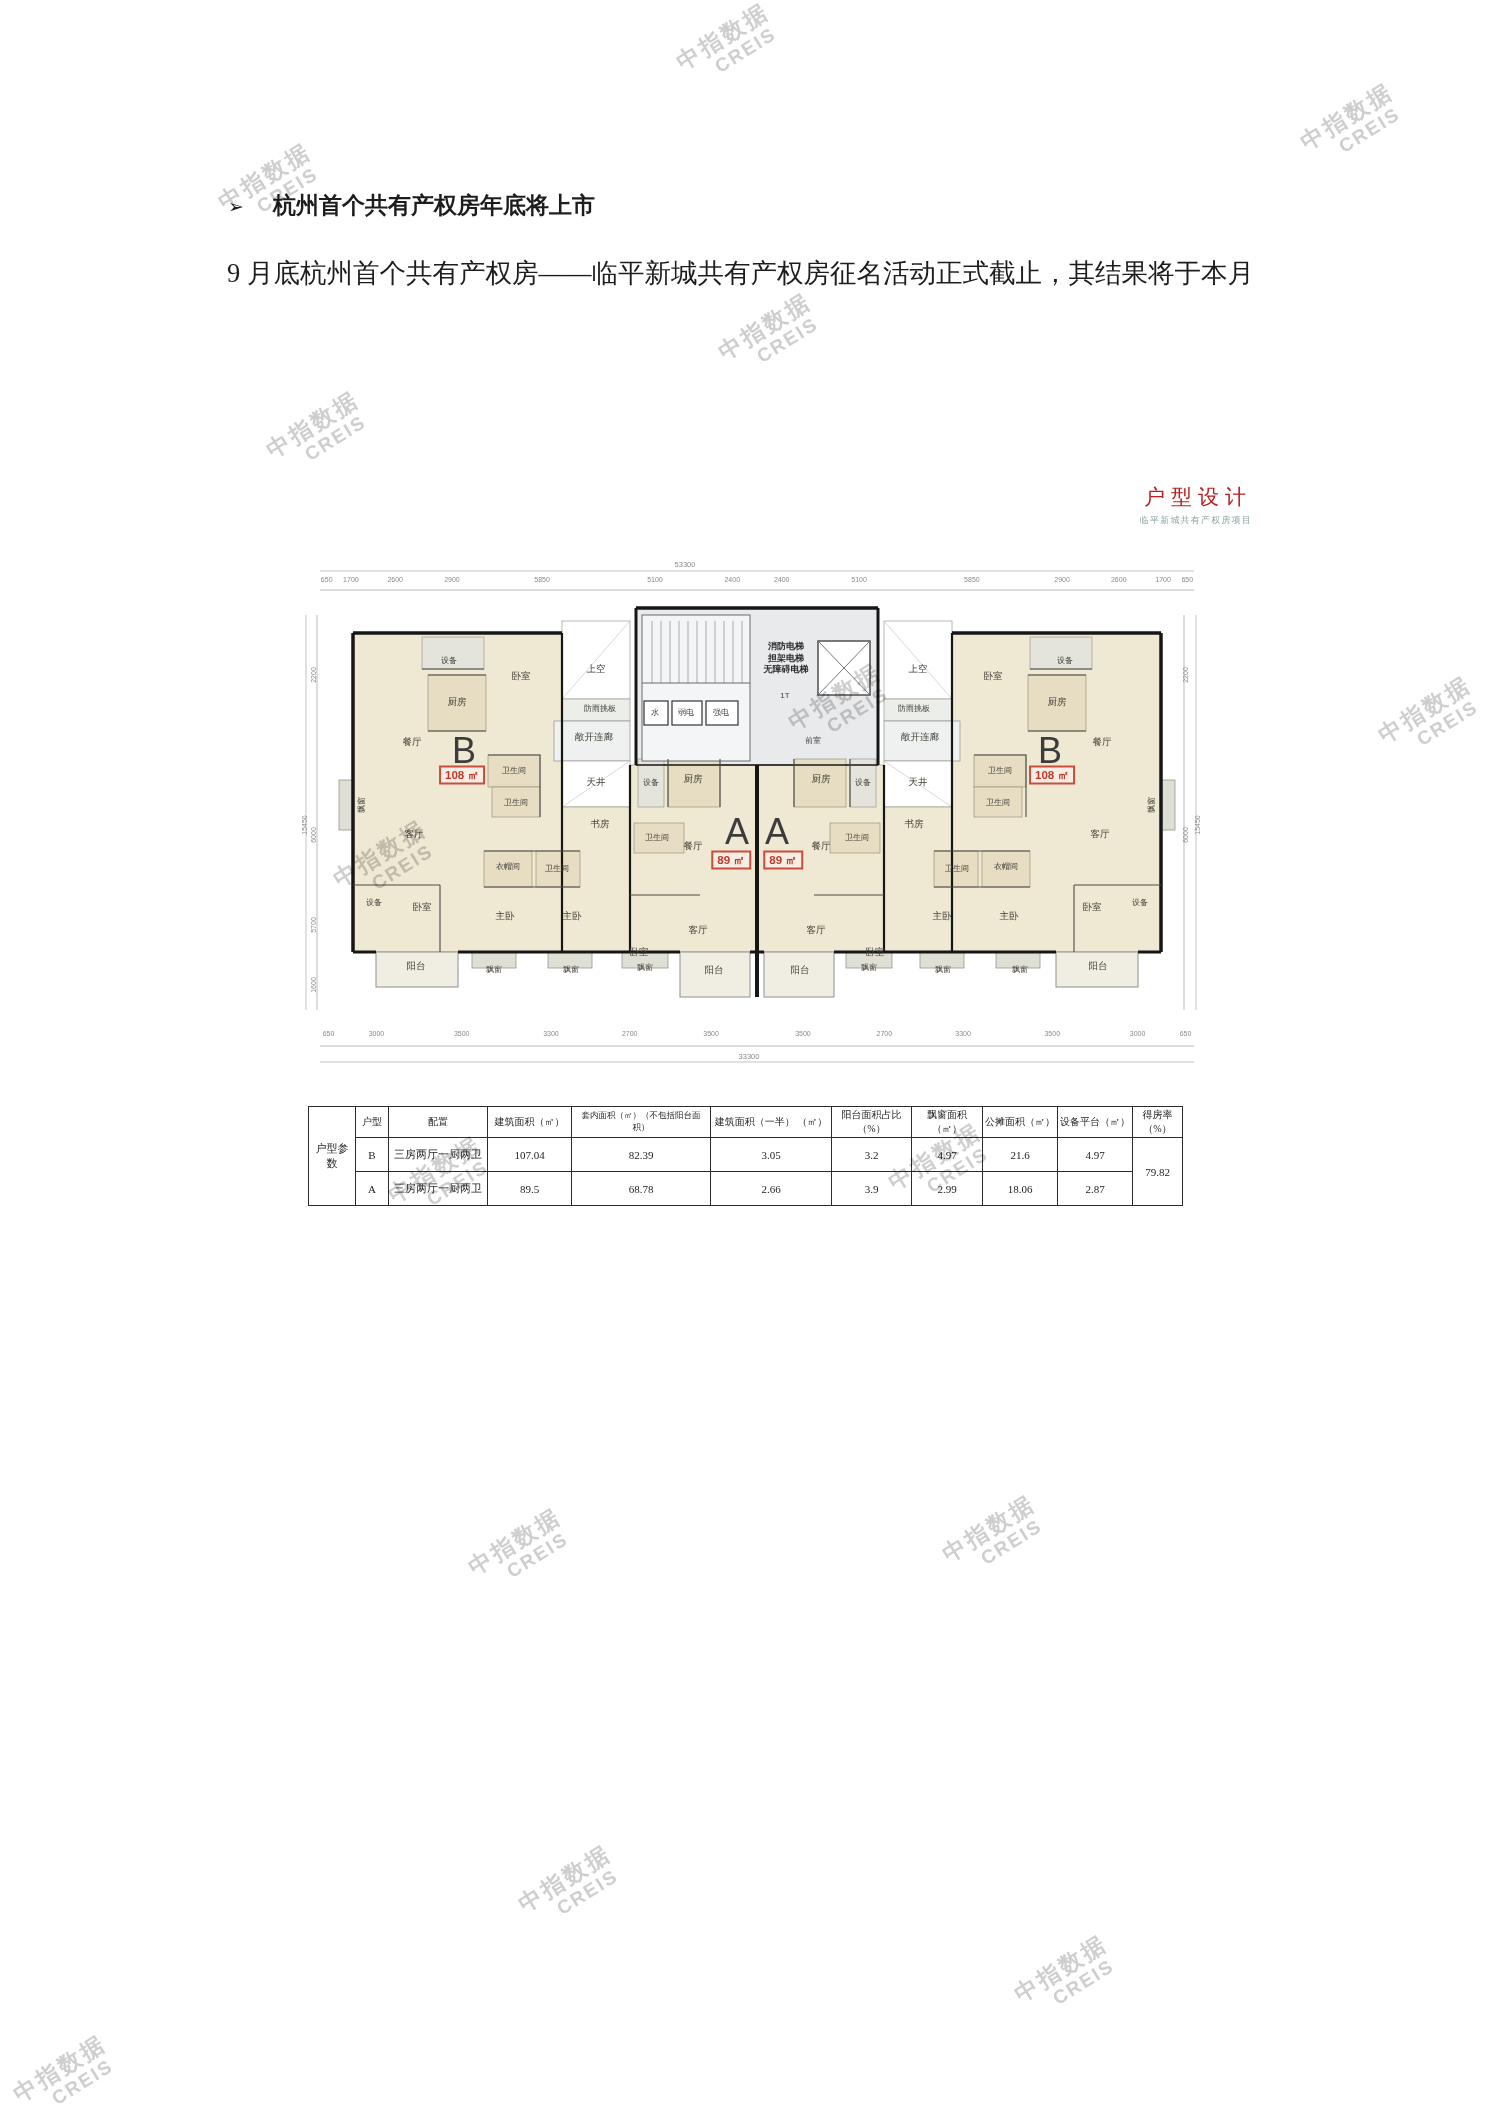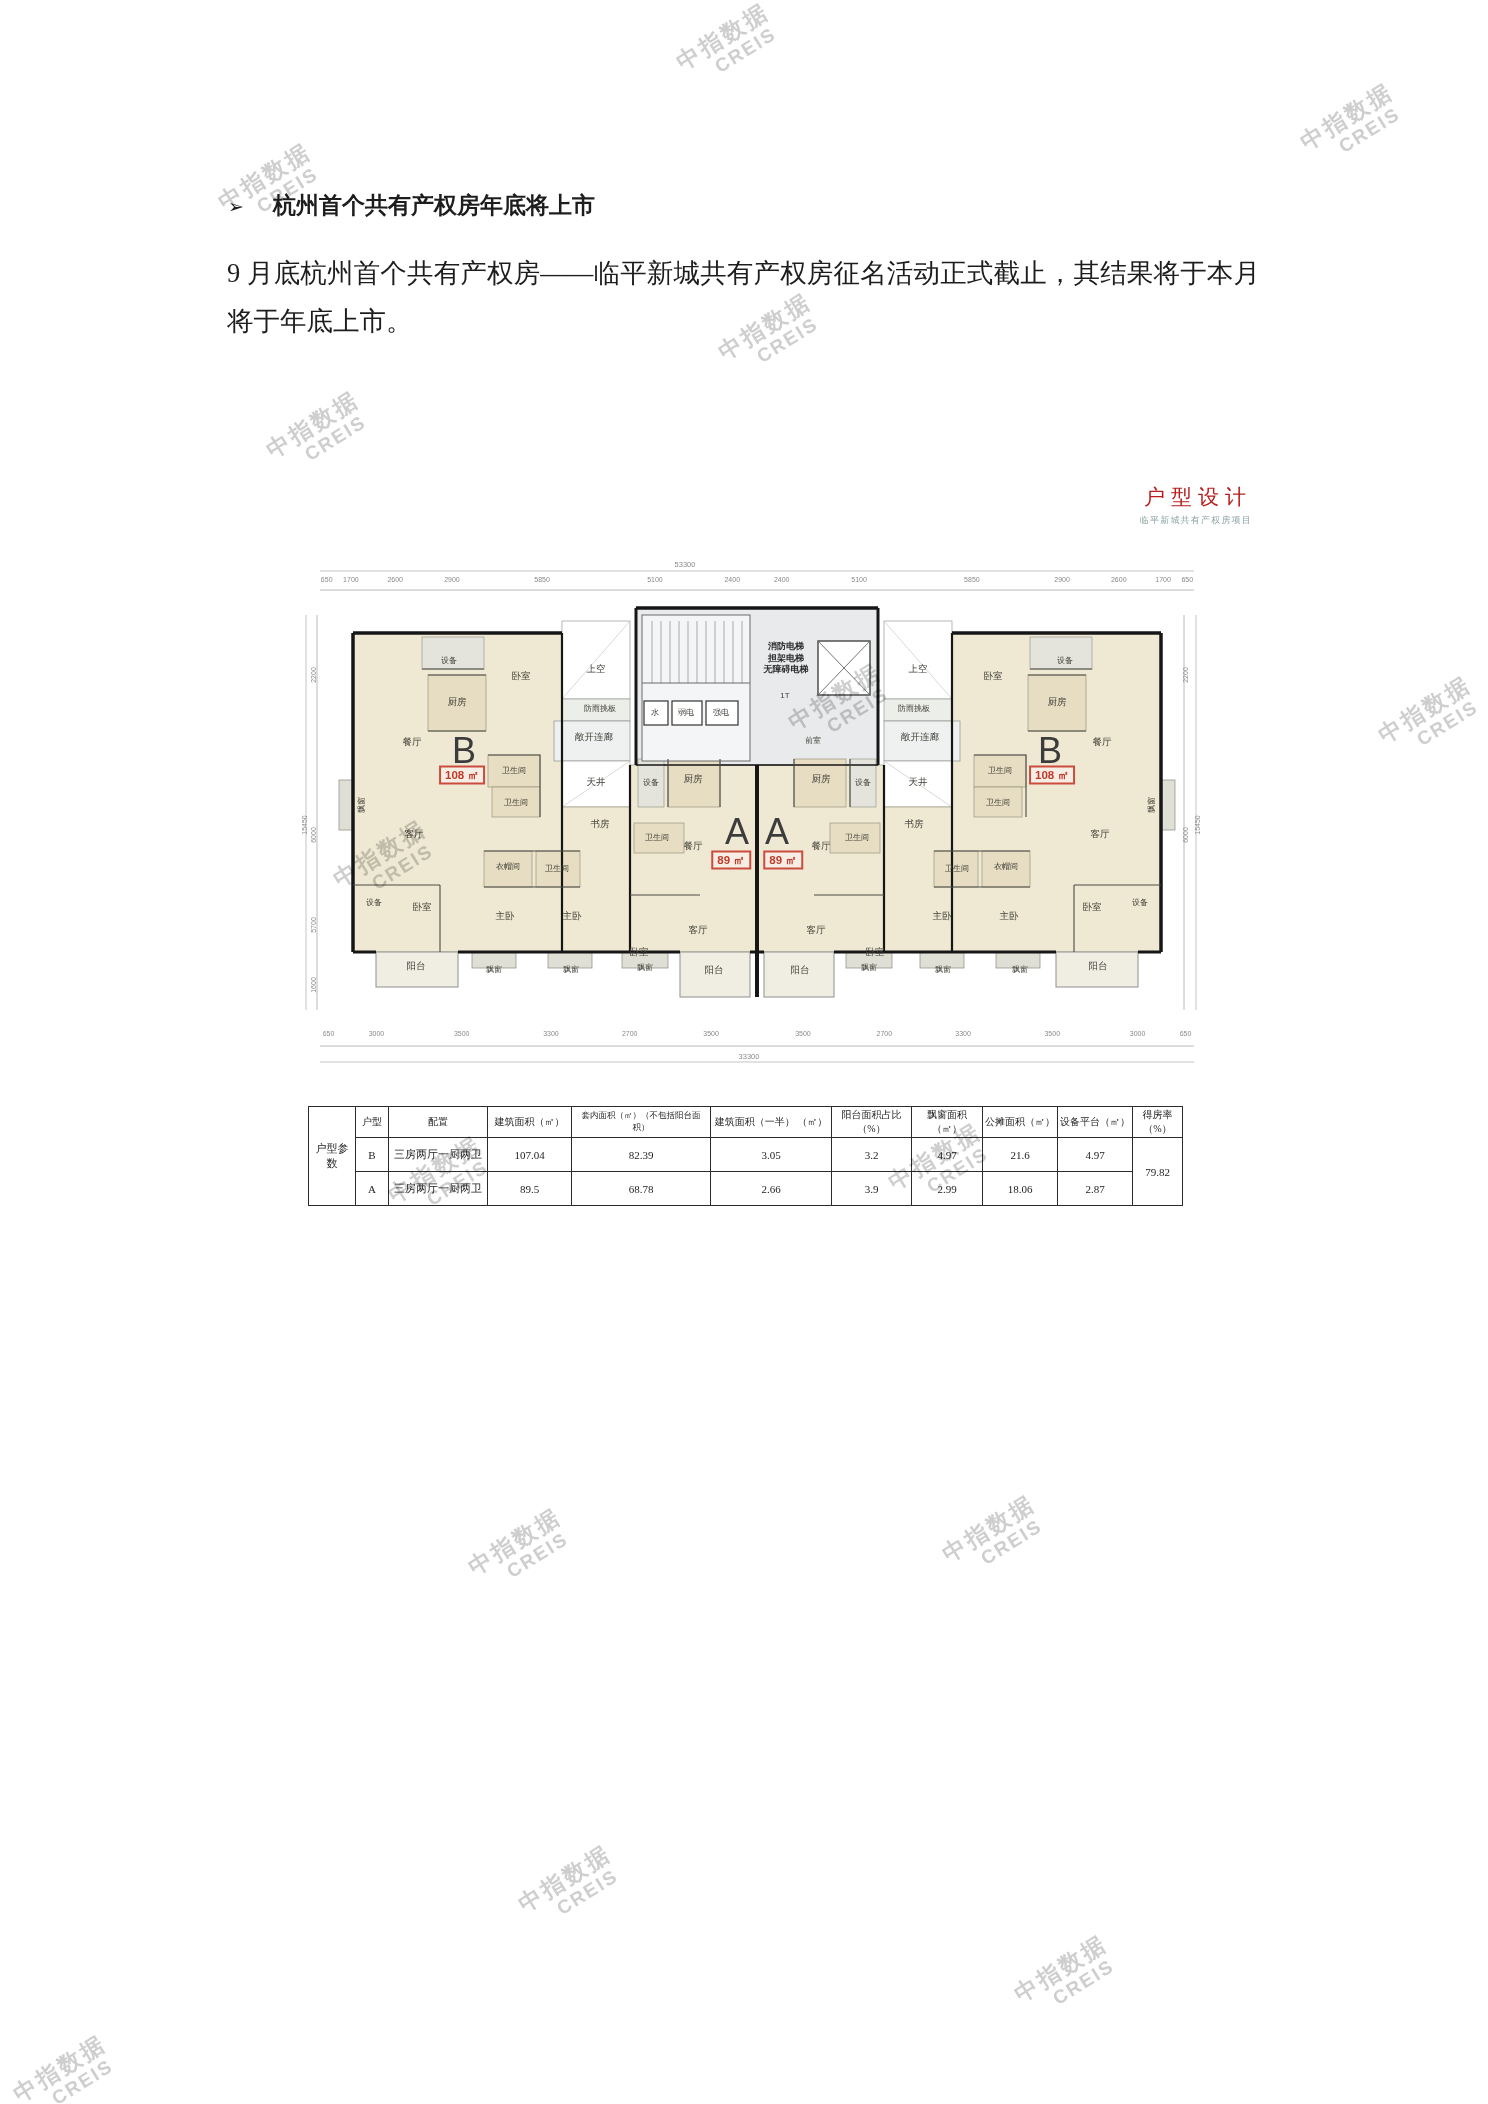--- a/index.html
+++ b/index.html
@@ -121,21 +121,20 @@
         <div class="wm2">CREIS</div>
       </div>
     </div>
 
   <div class="heading">
     <span class="bullet">➢</span><span>杭州首个共有产权房年底将上市</span>
   </div>
 
   <div id="paragraph" class="paragraph">
       <div class="pline">9 月底杭州首个共有产权房——临平新城共有产权房征名活动正式截止，其结果将于本月</div>
-      <div class="pline">将于年底上市。</div>
     </div>
 
   <div class="plan-title">
     <div class="pt1">户型设计</div>
     <div class="pt2">临平新城共有产权房项目</div>
   </div>
 
   <div class="floorplan">
     <svg width="920" height="532" viewBox="0 0 920 532">
 

